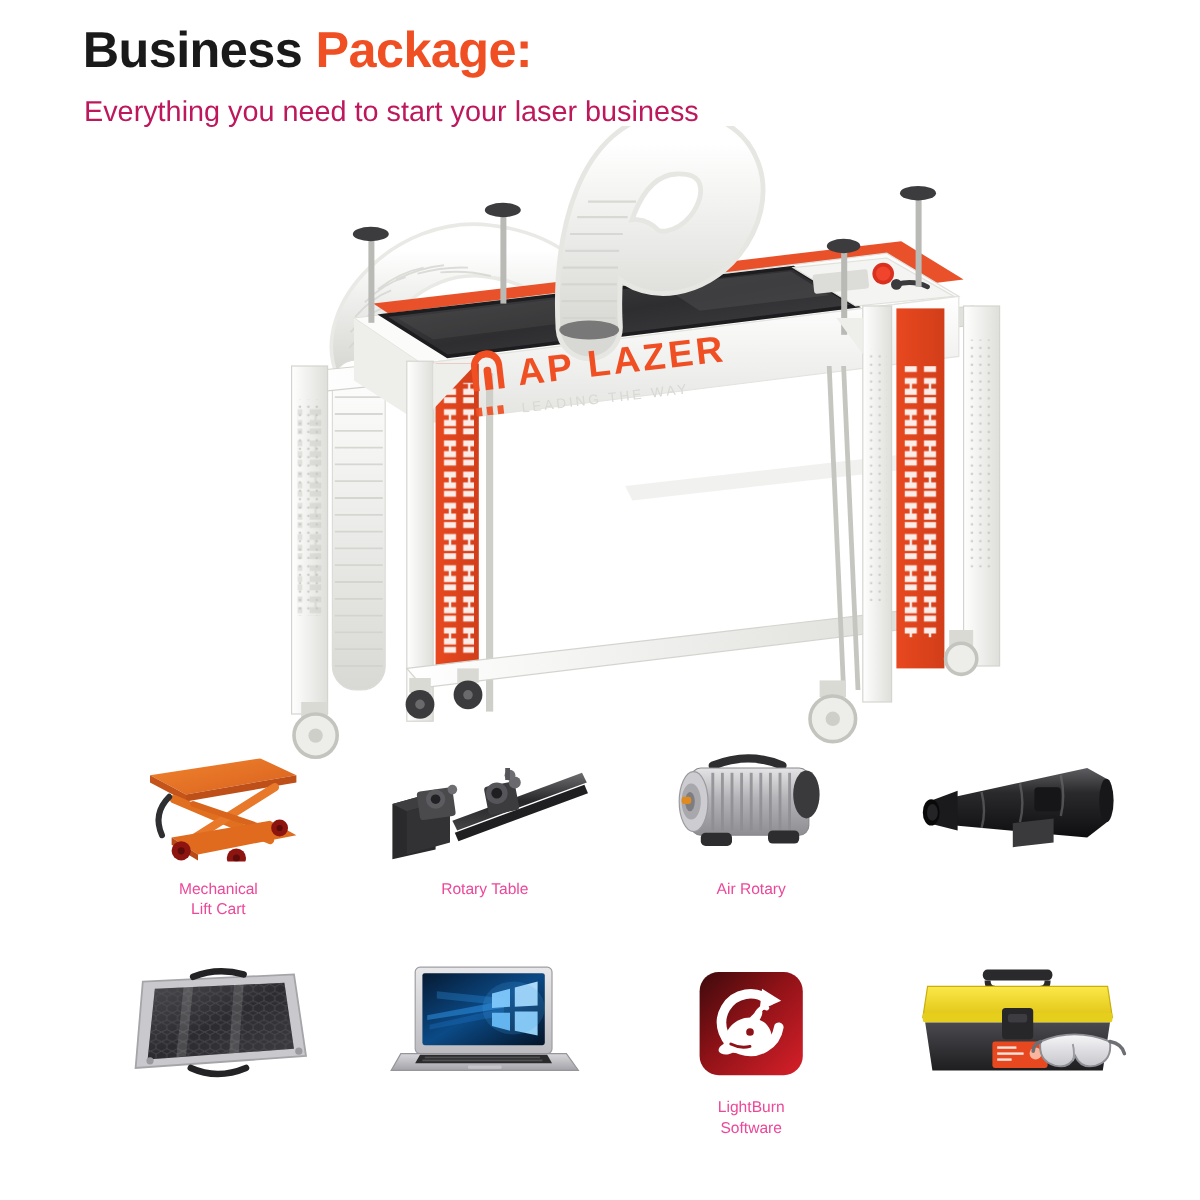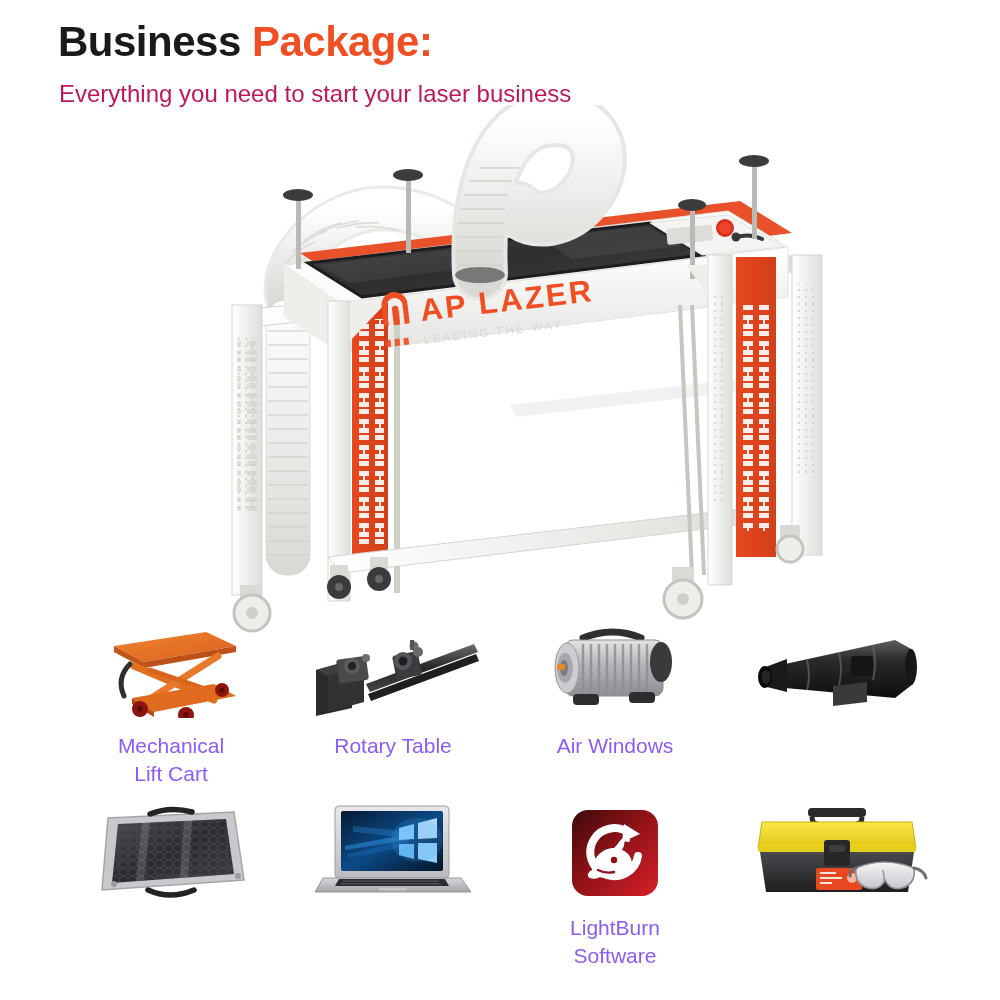--- a/index.html
+++ b/index.html
@@ -2,21 +2,21 @@
 <html><head>
 <meta charset="utf-8">
 <style>
   * { box-sizing: border-box; margin: 0; padding: 0; }
   html, body {
     width: 1000px; height: 1000px;
     background: #ffffff;
     font-family: "Liberation Sans", sans-serif;
     overflow: hidden;
   }
-  #page { position: relative; width: 805px; height: 1000px; background: #fff; }
+  #page { position: relative; width: 805px; height: 1000px; background: #fff; margin-left: 11px; }
 
   
   .heading {
     position: absolute; left: 58px; top: 18px;
     font-size: 42px; font-weight: bold; letter-spacing: -0.5px;
     color: #1a1a1a; white-space: nowrap;
   }
   .heading .accent { color: #F04F23; }
   .subheading {
     position: absolute; left: 59px; top: 80px;
@@ -26,21 +26,21 @@
   
   .hero { position: absolute; left: 180px; top: 105px; width: 680px; height: 545px; }
   .hero svg { display: block; width: 100%; height: 100%; }
 
   
   .grid { position: absolute; left: 60px; top: 618px; width: 890px; height: 350px; }
   .cell { position: absolute; width: 222px; text-align: center; }
   .cell .art { height: 100px; display: flex; align-items: flex-end; justify-content: center; }
   .cell .art svg { display: block; }
   .cell .cap {
-    margin-top: 14px; font-size: 21px; line-height: 1.32; color: #8b5cf6;
+    margin-top: 14px; font-size: 13px; line-height: 1.32; color: #ec4899;
     white-space: pre-line; font-weight: 400;
   }
   .r0 { top: 0; } .r1 { top: 182px; }
   .c0 { left: 0; } .c1 { left: 222px; } .c2 { left: 444px; } .c3 { left: 666px; }
 </style>
 </head>
 <body>
 
 <div id="page">
 
@@ -363,21 +363,21 @@
           <ellipse cx="21" cy="50" rx="4" ry="8" fill="#7d7d82"></ellipse>
 
           <ellipse cx="118" cy="44" rx="11" ry="20" fill="#3a3a3c"></ellipse>
 
           <rect x="30" y="76" width="26" height="11" rx="4" fill="#2d2d2f"></rect>
           <rect x="86" y="74" width="26" height="11" rx="4" fill="#2d2d2f"></rect>
 
           <rect x="14" y="46" width="8" height="6" rx="2" fill="#e08a22"></rect>
         </svg>
       </div>
-      <div class="cap">Air Windows</div>
+      <div class="cap">Air Rotary</div>
     </div>
 
     <div class="cell r0 c3">
       <div class="art">
         <svg width="165" height="92" viewBox="0 0 165 92">
           <defs>
             <linearGradient id="blowG" x1="0" y1="0" x2="0" y2="1">
               <stop offset="0" stop-color="#5e5e62"></stop>
                 <stop offset="0.35" stop-color="#2a2a2c"></stop>
               <stop offset="1" stop-color="#0e0e10"></stop>

